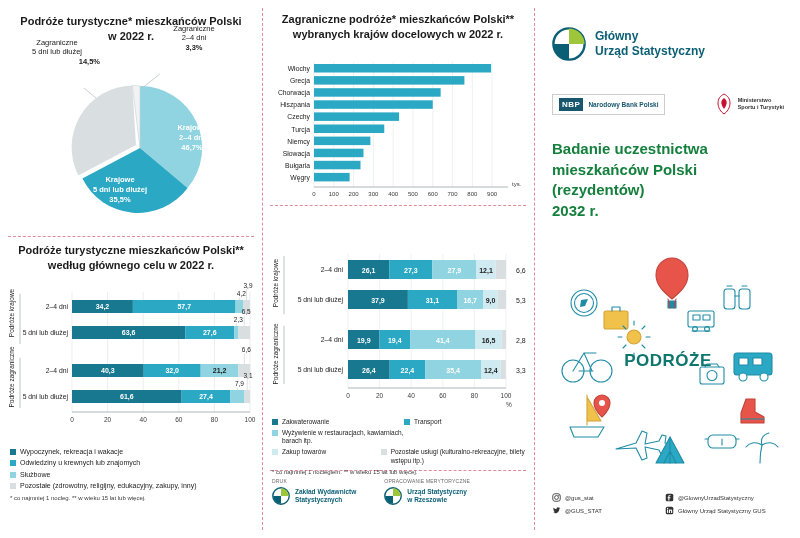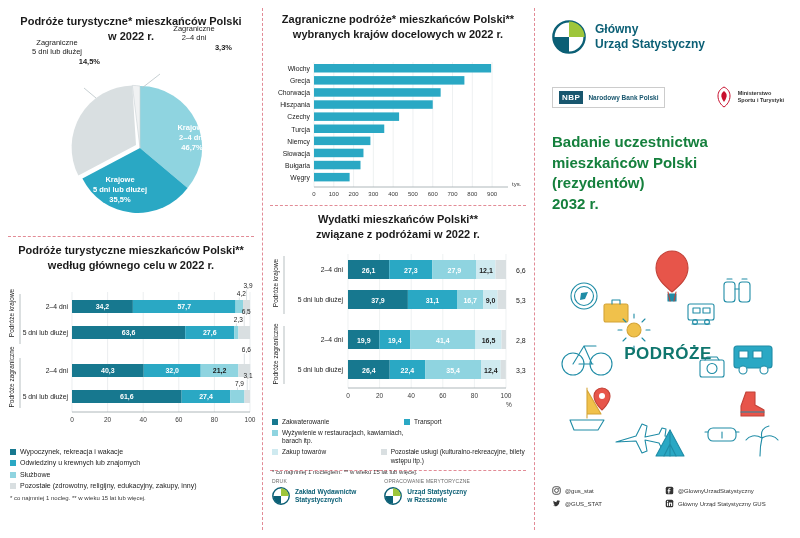--- a/index.html
+++ b/index.html
@@ -55,21 +55,21 @@
   .legend2 .lcell.w1 { width:132px; }
 
   
   .logos2 { position:absolute; left:10px; top:478px; width:252px; display:flex; gap:28px; }
   .logo-box { font-size:6px; color:#3a3a3a; }
   .logo-cap { font-size:5px; color:#6b6b6b; letter-spacing:.2px; margin-bottom:3px; }
   .logo-line { display:flex; align-items:center; gap:5px; }
   .logo-name { font-size:6.5px; font-weight:bold; color:#0b5f75; line-height:1.2; }
 
   
-  .col3 { position:absolute; left:534px; top:4px; width:266px; height:480px; }
+  .col3 { position:absolute; left:534px; top:11px; width:266px; height:480px; }
   .gus-head { position:absolute; left:18px; top:16px; display:flex; align-items:center; gap:9px; }
   .gus-txt { font-size:12px; font-weight:bold; color:#0b5f75; line-height:1.25; }
   .partners { position:absolute; left:18px; top:82px; width:232px; display:flex; align-items:center; justify-content:space-between; }
   .nbp { display:flex; align-items:center; gap:5px; background:#fff; border:1px solid #ccc; padding:3px 6px; }
   .nbp-mark { background:#18566e; color:#fff; font-size:8px; font-weight:bold; padding:2px 3px; letter-spacing:.5px; }
   .nbp-txt { font-size:6.5px; font-weight:bold; color:#18566e; }
   .mst { display:flex; align-items:center; gap:4px; }
   .mst-txt { font-size:5.5px; font-weight:bold; color:#333; line-height:1.25; }
 
   .big-title { position:absolute; left:18px; top:128px; width:230px; font-size:15px; font-weight:bold; color:#15803d; line-height:1.38; }
@@ -126,21 +126,21 @@
 
       <div class="pie-callout" style="left:6px; top:-14px; width:86px; text-align:center;">
         <div>Zagraniczne</div>
         <div>5 dni lub dłużej</div>
         <div style="font-weight:bold;text-align:right;">14,5%</div>
       </div>
 
       <div class="pie-callout" style="left:148px; top:-28px; width:76px; text-align:center;">
         <div>Zagraniczne</div>
         <div>2–4 dni</div>
-        <div style="font-weight:bold;text-align:right;">3,3%</div>
+        <div style="font-weight:bold;">3,3%</div>
       </div>
     </div>
 
     <div class="chart-title" id="bars1-title">
       <div>Podróże turystyczne mieszkańców Polski**</div>
       <div>według głównego celu w 2022 r.</div>
     </div>
 
     <div class="b1">
       <svg id="svg-bars1" width="250" height="160" viewBox="0 0 250 160">
@@ -275,24 +275,20 @@
           <rect x="44" y="78.6" width="56.4" height="8.5" fill="#2aa8c4"></rect>
           <text x="40" y="97.7" font-size="6.8" fill="#1b1b1b" text-anchor="end">Słowacja</text>
           <rect x="44" y="90.7" width="49.473684210526315" height="8.5" fill="#2aa8c4"></rect>
           <text x="40" y="109.8" font-size="6.8" fill="#1b1b1b" text-anchor="end">Bułgaria</text>
           <rect x="44" y="102.8" width="46.50526315789474" height="8.5" fill="#2aa8c4"></rect>
           <text x="40" y="121.89999999999999" font-size="6.8" fill="#1b1b1b" text-anchor="end">Węgry</text>
           <rect x="44" y="114.89999999999999" width="35.62105263157895" height="8.5" fill="#2aa8c4"></rect>
         </svg>
     </div>
 
-    <div class="chart-title" id="stack-title">
-      <div>Wydatki mieszkańców Polski**</div>
-      <div>związane z podróżami w 2022 r.</div>
-    </div>
 
     <div class="st">
       <svg id="svg-spend" width="262" height="175" viewBox="0 0 262 175">
           <text x="10" y="35" font-size="6.5" fill="#1b1b1b" text-anchor="middle" transform="rotate(-90 10 35)">Podróże krajowe</text>
           <text x="10" y="106" font-size="6.5" fill="#1b1b1b" text-anchor="middle" transform="rotate(-90 10 106)">Podróże zagraniczne</text>
           <line x1="16" y1="8" x2="16" y2="66" stroke="#9aa4a8" stroke-width="0.7"></line>
           <line x1="16" y1="78" x2="16" y2="136" stroke="#9aa4a8" stroke-width="0.7"></line>
           <line x1="80" y1="6" x2="80" y2="140" stroke="#e3e7e9" stroke-width="0.6"></line>
           <text x="80" y="150" font-size="6.5" fill="#3a3a3a" text-anchor="middle">0</text>
           <line x1="111.6" y1="6" x2="111.6" y2="140" stroke="#e3e7e9" stroke-width="0.6"></line>

